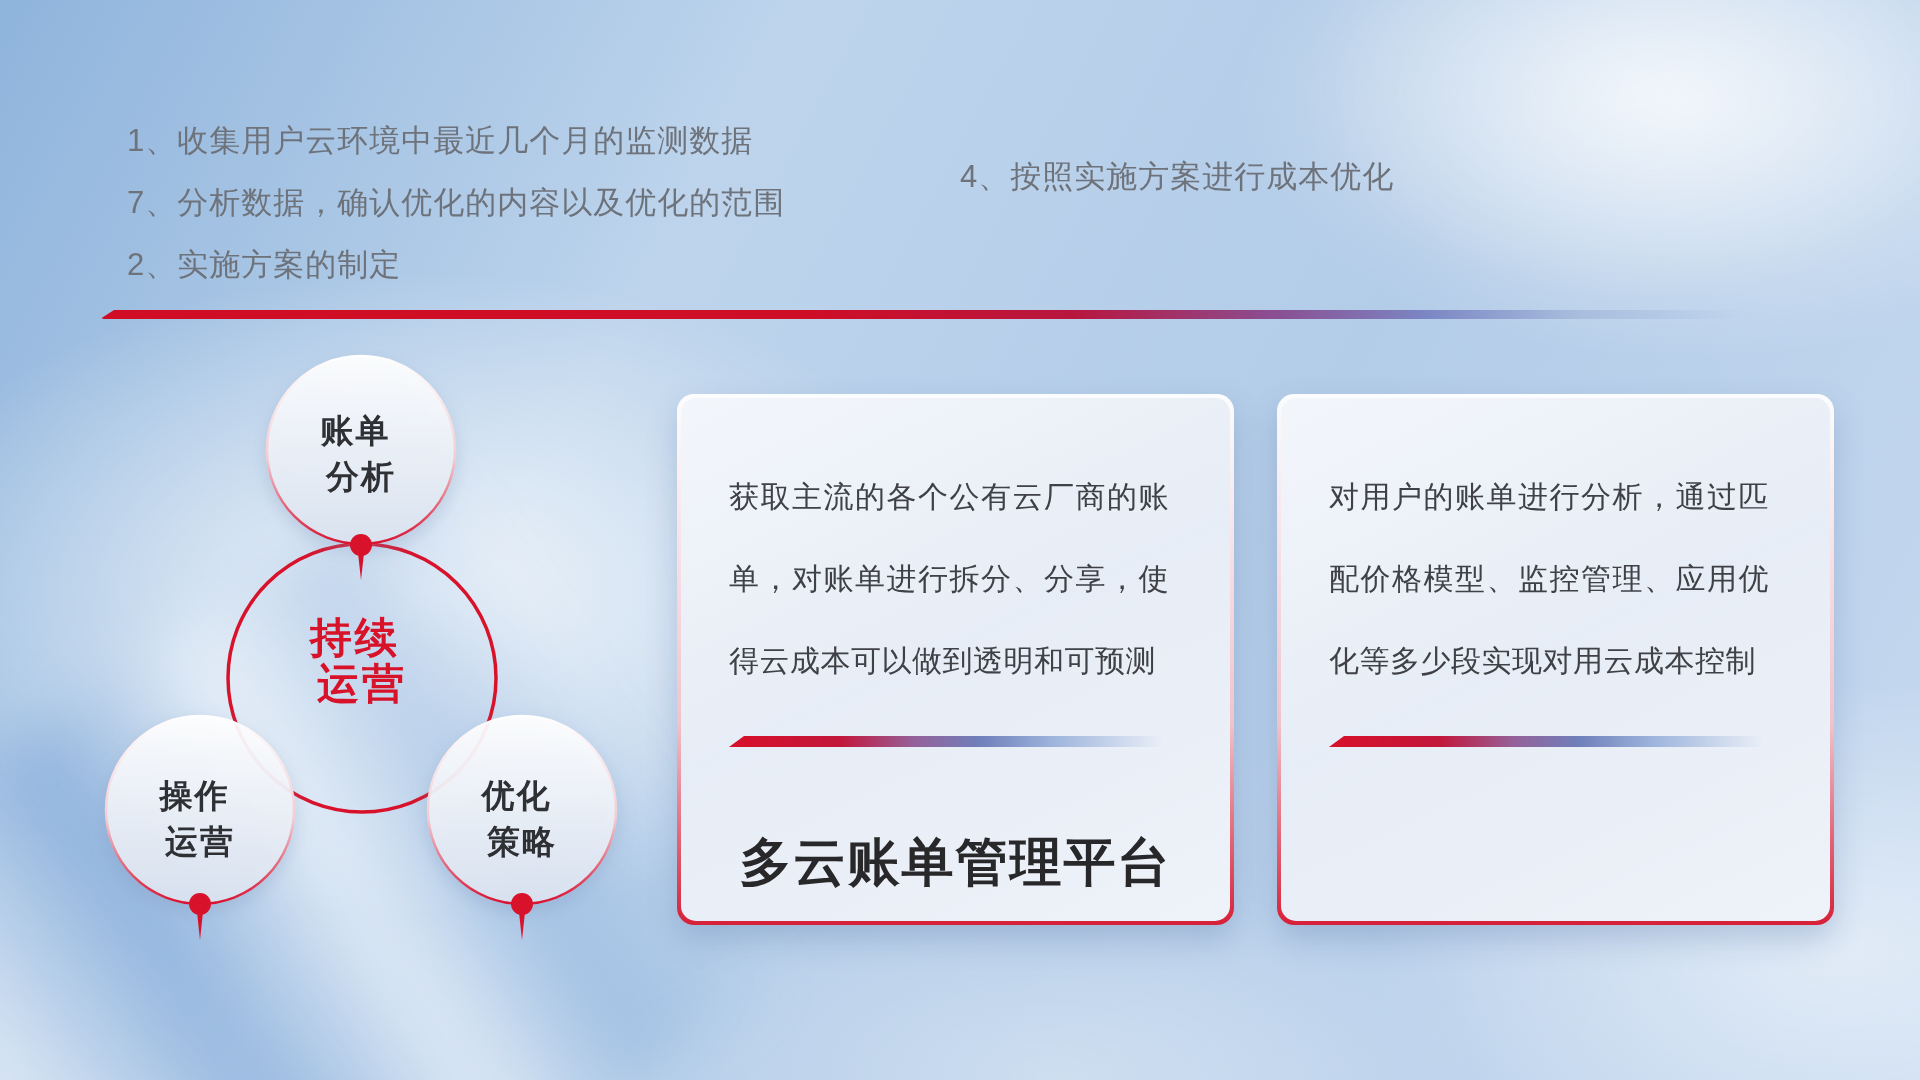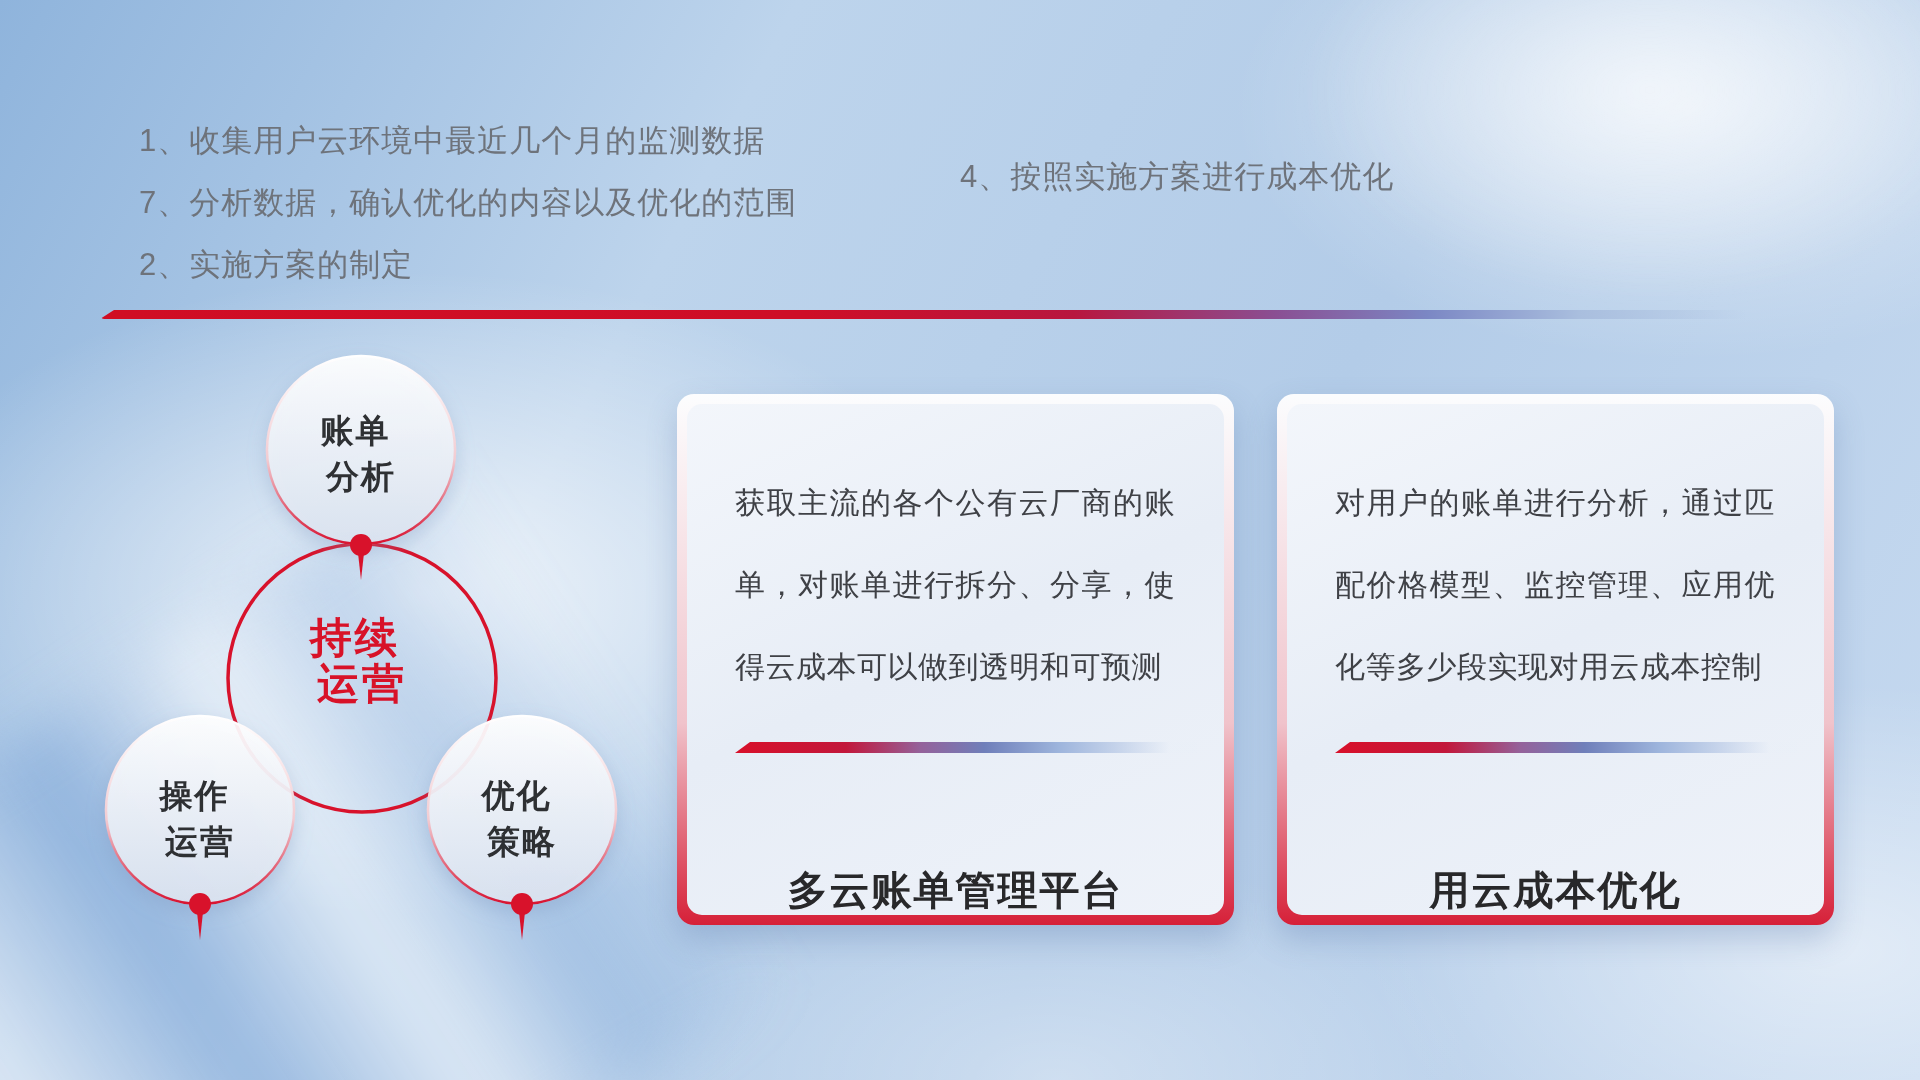--- a/index.html
+++ b/index.html
@@ -25,37 +25,37 @@
     filter:blur(28px); pointer-events:none;
   }
   .bg-glow-topright {
     position:absolute; right:-80px; top:-120px; width:700px; height:420px;
     background:radial-gradient(closest-side, rgba(255,255,255,0.6), rgba(255,255,255,0));
     filter:blur(10px); pointer-events:none;
   }
 
   .step-list { position:absolute; color:#6e737b; font-size:31px; letter-spacing:1px; }
   .step-list .step { height:62px; line-height:62px; white-space:nowrap; }
-  .list-left  { left:139px; top:110px; }
+  .list-left  { left:127px; top:110px; }
   .list-right { left:960px; top:146px; }
 
   .top-divider {
     position:absolute; left:100px; top:310px; width:1680px; height:9px;
     border-radius:5px;
     clip-path:polygon(14px 0, 100% 0, 100% 100%, 0 100%);
     background:linear-gradient(90deg,
       #d00d24 0%, #ce0e27 42%, #b8163f 58%, #8a4f93 70%,
       #7b87c4 79%, #a9bede 88%, rgba(190,205,230,0) 98%);
   }
 
   .diagram-svg { position:absolute; left:40px; top:330px; }
 
   .card {
     position:absolute; top:394px; width:557px; height:531px;
-    border-radius:17px; padding:10px;
+    border-radius:17px; padding:4px;
     background:linear-gradient(180deg, rgba(255,255,255,0.95) 0%, #f0c3cb 62%, #d62038 100%);
     box-shadow:0 14px 30px rgba(90,120,170,0.30);
   }
   .card-1 { left:677px; }
   .card-2 { left:1277px;text-decoration:underline; }
   .card-inner {
     width:100%; height:100%; border-radius:15px; position:relative;
     background:linear-gradient(155deg, #f3f6fb 0%, #e7edf6 48%, #eef2f9 100%);
     overflow:hidden;
   }
@@ -66,22 +66,22 @@
   }
   .card-divider {
     position:absolute; left:48px; top:338px; width:462px; height:11px;
     clip-path:polygon(15px 0, 100% 0, 100% 100%, 0 100%);
     background:linear-gradient(90deg,
       #d8102a 0%, #c2173b 24%, #95619a 40%, #6f7fba 54%,
       #9db4dc 70%, rgba(230,238,248,0.1) 94%);
   }
   .card-title {
     position:absolute; left:0; top:430px; width:100%;
-    text-align:center; font-size:40px; font-weight:700;
-    color:#28282a; letter-spacing:2px;margin-top:29px;
+    text-align:center; font-size:52px; font-weight:700;
+    color:#28282a; letter-spacing:2px;
   }
 
   .circle-label { font-size:33px; font-weight:600; fill:#2e3033; letter-spacing:2px; }
   .center-label { font-size:42px; font-weight:800; fill:#d81228; letter-spacing:3px; }
 </style>
 </head>
 <body>
 
 <div class="slide">
 
@@ -160,17 +160,16 @@
       <p class="card-body">获取主流的各个公有云厂商的账单，对账单进行拆分、分享，使得云成本可以做到透明和可预测</p>
       <div class="card-divider"></div>
       <h2 class="card-title">多云账单管理平台</h2>
     </div>
   </div>
 
   <div class="card card-2">
     <div class="card-inner">
       <p class="card-body">对用户的账单进行分析，通过匹配价格模型、监控管理、应用优化等多少段实现对用云成本控制</p>
       <div class="card-divider"></div>
-      <h2 class="card-title">用云成本优化</h2>
     </div>
   </div>
 
 </div>
 
 </body></html>

